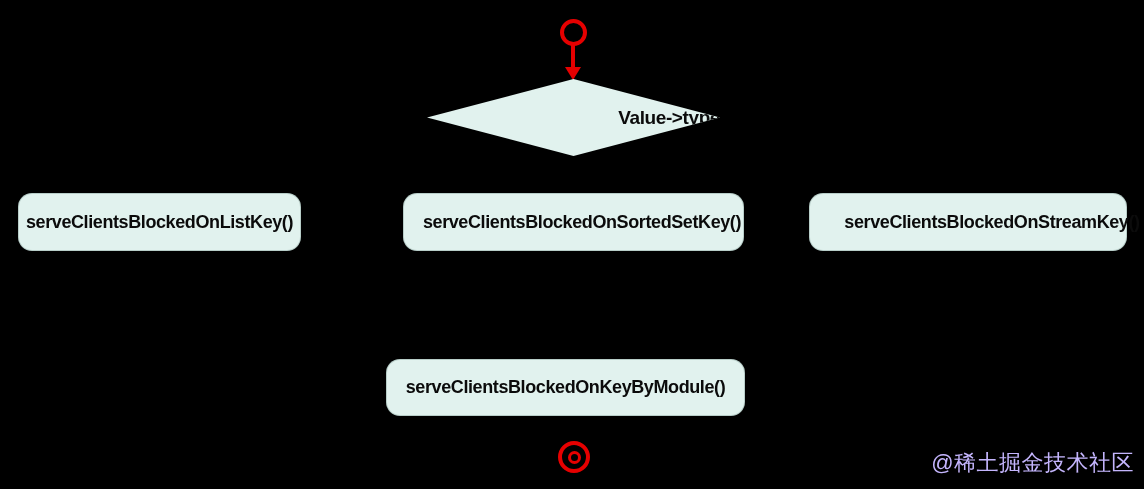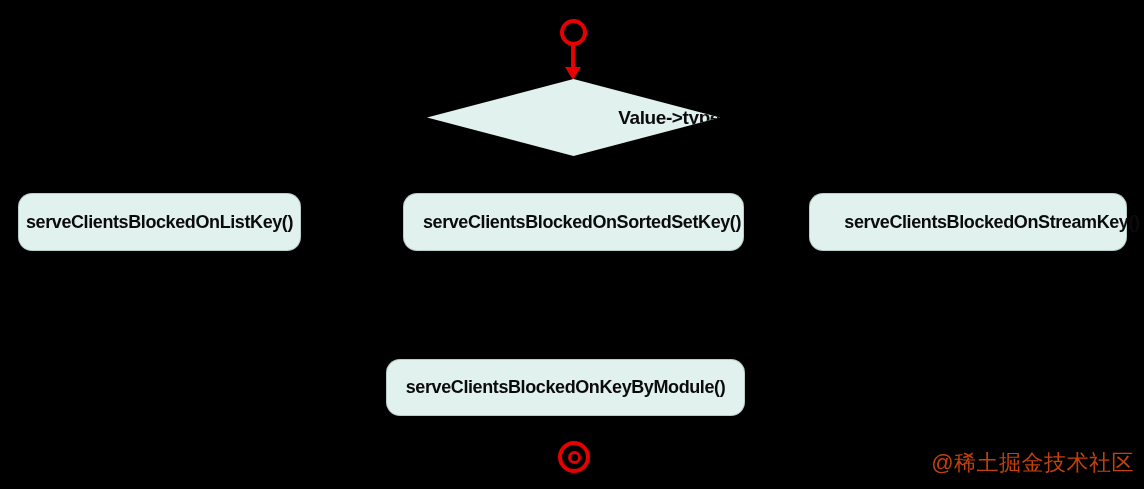--- a/index.html
+++ b/index.html
@@ -107,21 +107,21 @@
     border-radius: 50%;
     box-sizing: border-box;
     background: transparent;
   }
 
   
   .watermark {
     position: absolute;
     right: 10px;
     bottom: 11px;
-    color: #c2410c;
+    color: #c4b5fd;
     font-size: 22px;
     font-weight: normal;
     letter-spacing: 0.5px;
     white-space: nowrap;
   }
 </style>
 </head>
 <body>
 
 <div class="canvas">

